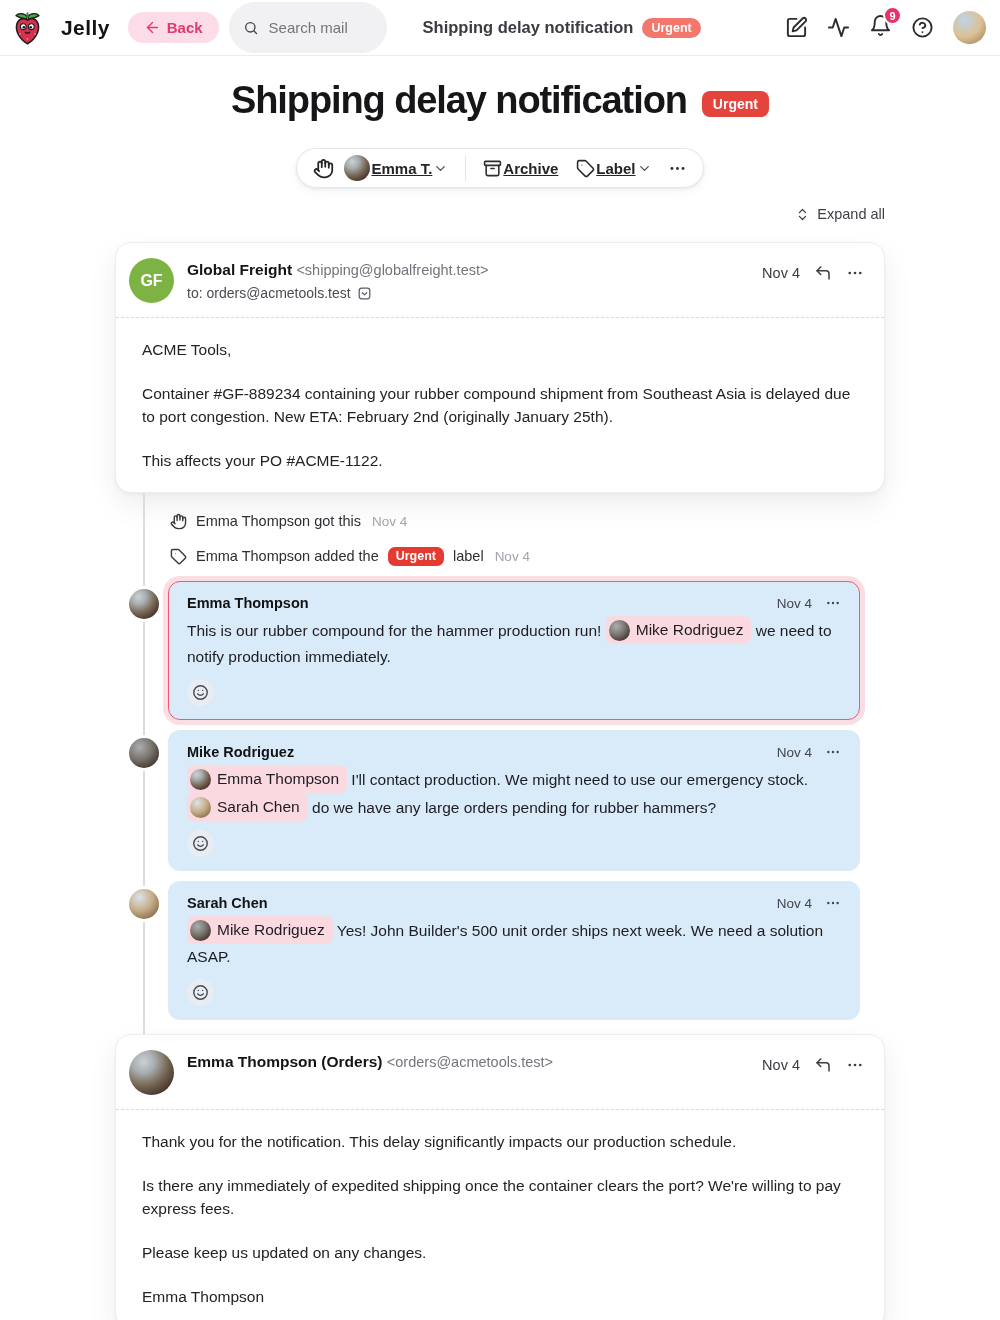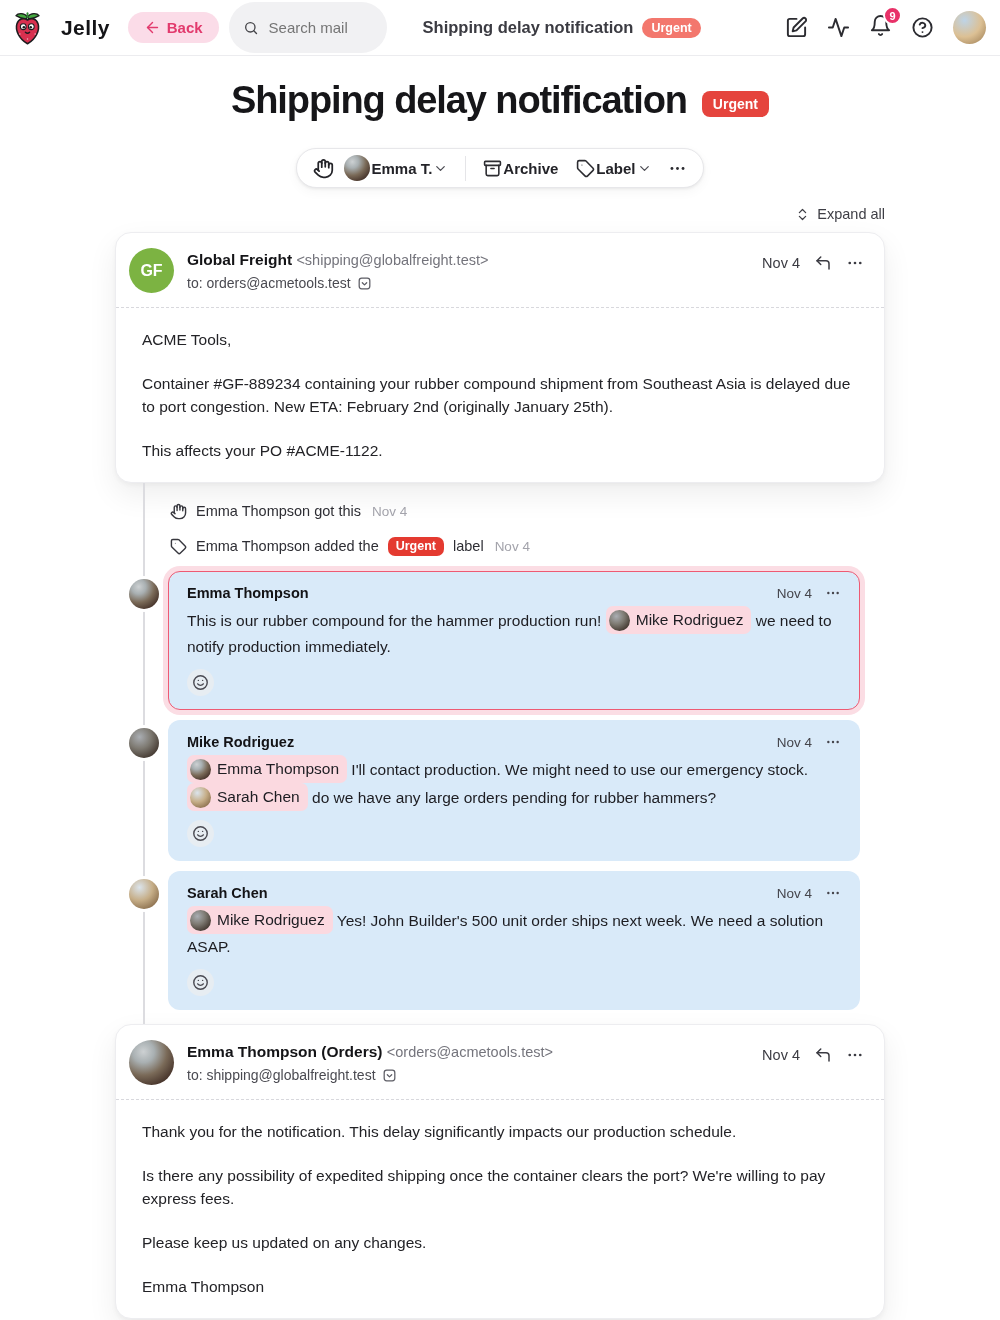--- a/index.html
+++ b/index.html
@@ -67,35 +67,35 @@
     padding:5px 11px; border-radius:8px; margin-top:6px;
   }
 
   
   .toolbar-wrap { display:flex; justify-content:center; margin-top:26px; }
   .toolbar {
     display:flex; align-items:center; background:#fff; border:1px solid #e7e7ea;
     border-radius:999px; padding:6px 16px; gap:10px;
     box-shadow:0 1px 3px rgba(0,0,0,.07), 0 4px 12px rgba(0,0,0,.04);
   }
-  .tb-item { display:flex; align-items:center; gap:1px; font-size:15px; font-weight:600; color:#232328; cursor:pointer; }
+  .tb-item { display:flex; align-items:center; gap:1px; font-size:15px; font-weight:600; color:#232328; cursor:pointer;text-decoration:underline; }
   .tb-item .ic { width:19px; height:19px; color:#2c2c31; }
   .tb-item .chev { width:15px; height:15px; color:#4c4c53; }
   .tb-avatar { width:26px; height:26px; }
   .tb-divider { width:1px; height:25px; background:#e5e5e8; margin:0 7px; }
   .tb-more { width:19px; height:19px; color:#2c2c31; cursor:pointer; }
 
   
   .thread { width:770px; margin:0 auto; }
   .expand-row { display:flex; justify-content:flex-end; margin-top:18px; }
   .expand-btn { display:flex; align-items:center; gap:7px; font-size:14.5px; color:#3e3e45; cursor:pointer; }
   .expand-btn .ic { width:15px; height:15px; }
 
   .email-card {
-    margin-top:10px; background:#fff; border:1px solid #ededf0; border-radius:16px;
+    margin-top:20px; background:#fff; border:1px solid #ededf0; border-radius:16px;
     box-shadow:0 2px 5px rgba(0,0,0,.04), 0 12px 30px rgba(0,0,0,.07);
     overflow:hidden;
   }
   .email-head { display:flex; align-items:flex-start; gap:13px; padding:15px 20px 14px 13px; }
   .email-avatar {
     width:45px; height:45px; border-radius:50%;
     display:flex; align-items:center; justify-content:center; font-size:16px;
   }
   .email-meta { flex:1; padding-top:3px; min-width:0; }
   .email-from { font-size:15.5px; }
@@ -475,29 +475,20 @@
             </div>
           </div>
         </div>
     </section>
 
     <article class="email-card" style="margin-top:14px" id="email-1">
         <div class="email-head">
           <div class="email-avatar avatar av-emma"></div>
           <div class="email-meta">
             <div class="email-from"><span class="name">Emma Thompson (Orders)</span> <span class="addr">&lt;orders@acmetools.test&gt;</span></div>
-            <div class="email-to">
-              <span>to: shipping@globalfreight.test</span>
-              <span class="ic">
-                <svg viewBox="0 0 24 24" fill="none" stroke="currentColor" stroke-width="2" stroke-linecap="round" stroke-linejoin="round">
-                  <rect x="3.5" y="3.5" width="17" height="17" rx="4"></rect>
-                  <path d="m8.5 10.7 3.5 3.5 3.5-3.5"></path>
-                </svg>
-              </span>
-            </div>
           </div>
           <div class="email-actions">
             <span class="email-date">Nov 4</span>
             <span class="ic">
               <svg viewBox="0 0 24 24" fill="none" stroke="currentColor" stroke-width="2" stroke-linecap="round" stroke-linejoin="round">
                 <polyline points="9 14 4 9 9 4"></polyline>
                 <path d="M20 20v-7a4 4 0 0 0-4-4H4"></path>
               </svg>
             </span>
             <span class="ic">
@@ -505,19 +496,19 @@
                 <circle cx="5" cy="12" r="1.8" fill="currentColor" stroke="none"></circle>
                 <circle cx="12" cy="12" r="1.8" fill="currentColor" stroke="none"></circle>
                 <circle cx="19" cy="12" r="1.8" fill="currentColor" stroke="none"></circle>
               </svg>
             </span>
           </div>
         </div>
         <div class="dashed"></div>
         <div class="email-body">
           <p>Thank you for the notification. This delay significantly impacts our production schedule.</p>
-          <p>Is there any possibility of expedited shipping once the container clears the port? We're willing to pay express fees.</p>
+          <p>Is there any immediately of expedited shipping once the container clears the port? We're willing to pay express fees.</p>
           <p>Please keep us updated on any changes.</p>
           <p>Emma Thompson</p>
         </div>
       </article>
   </div>
 </main>
 
 </body></html>

